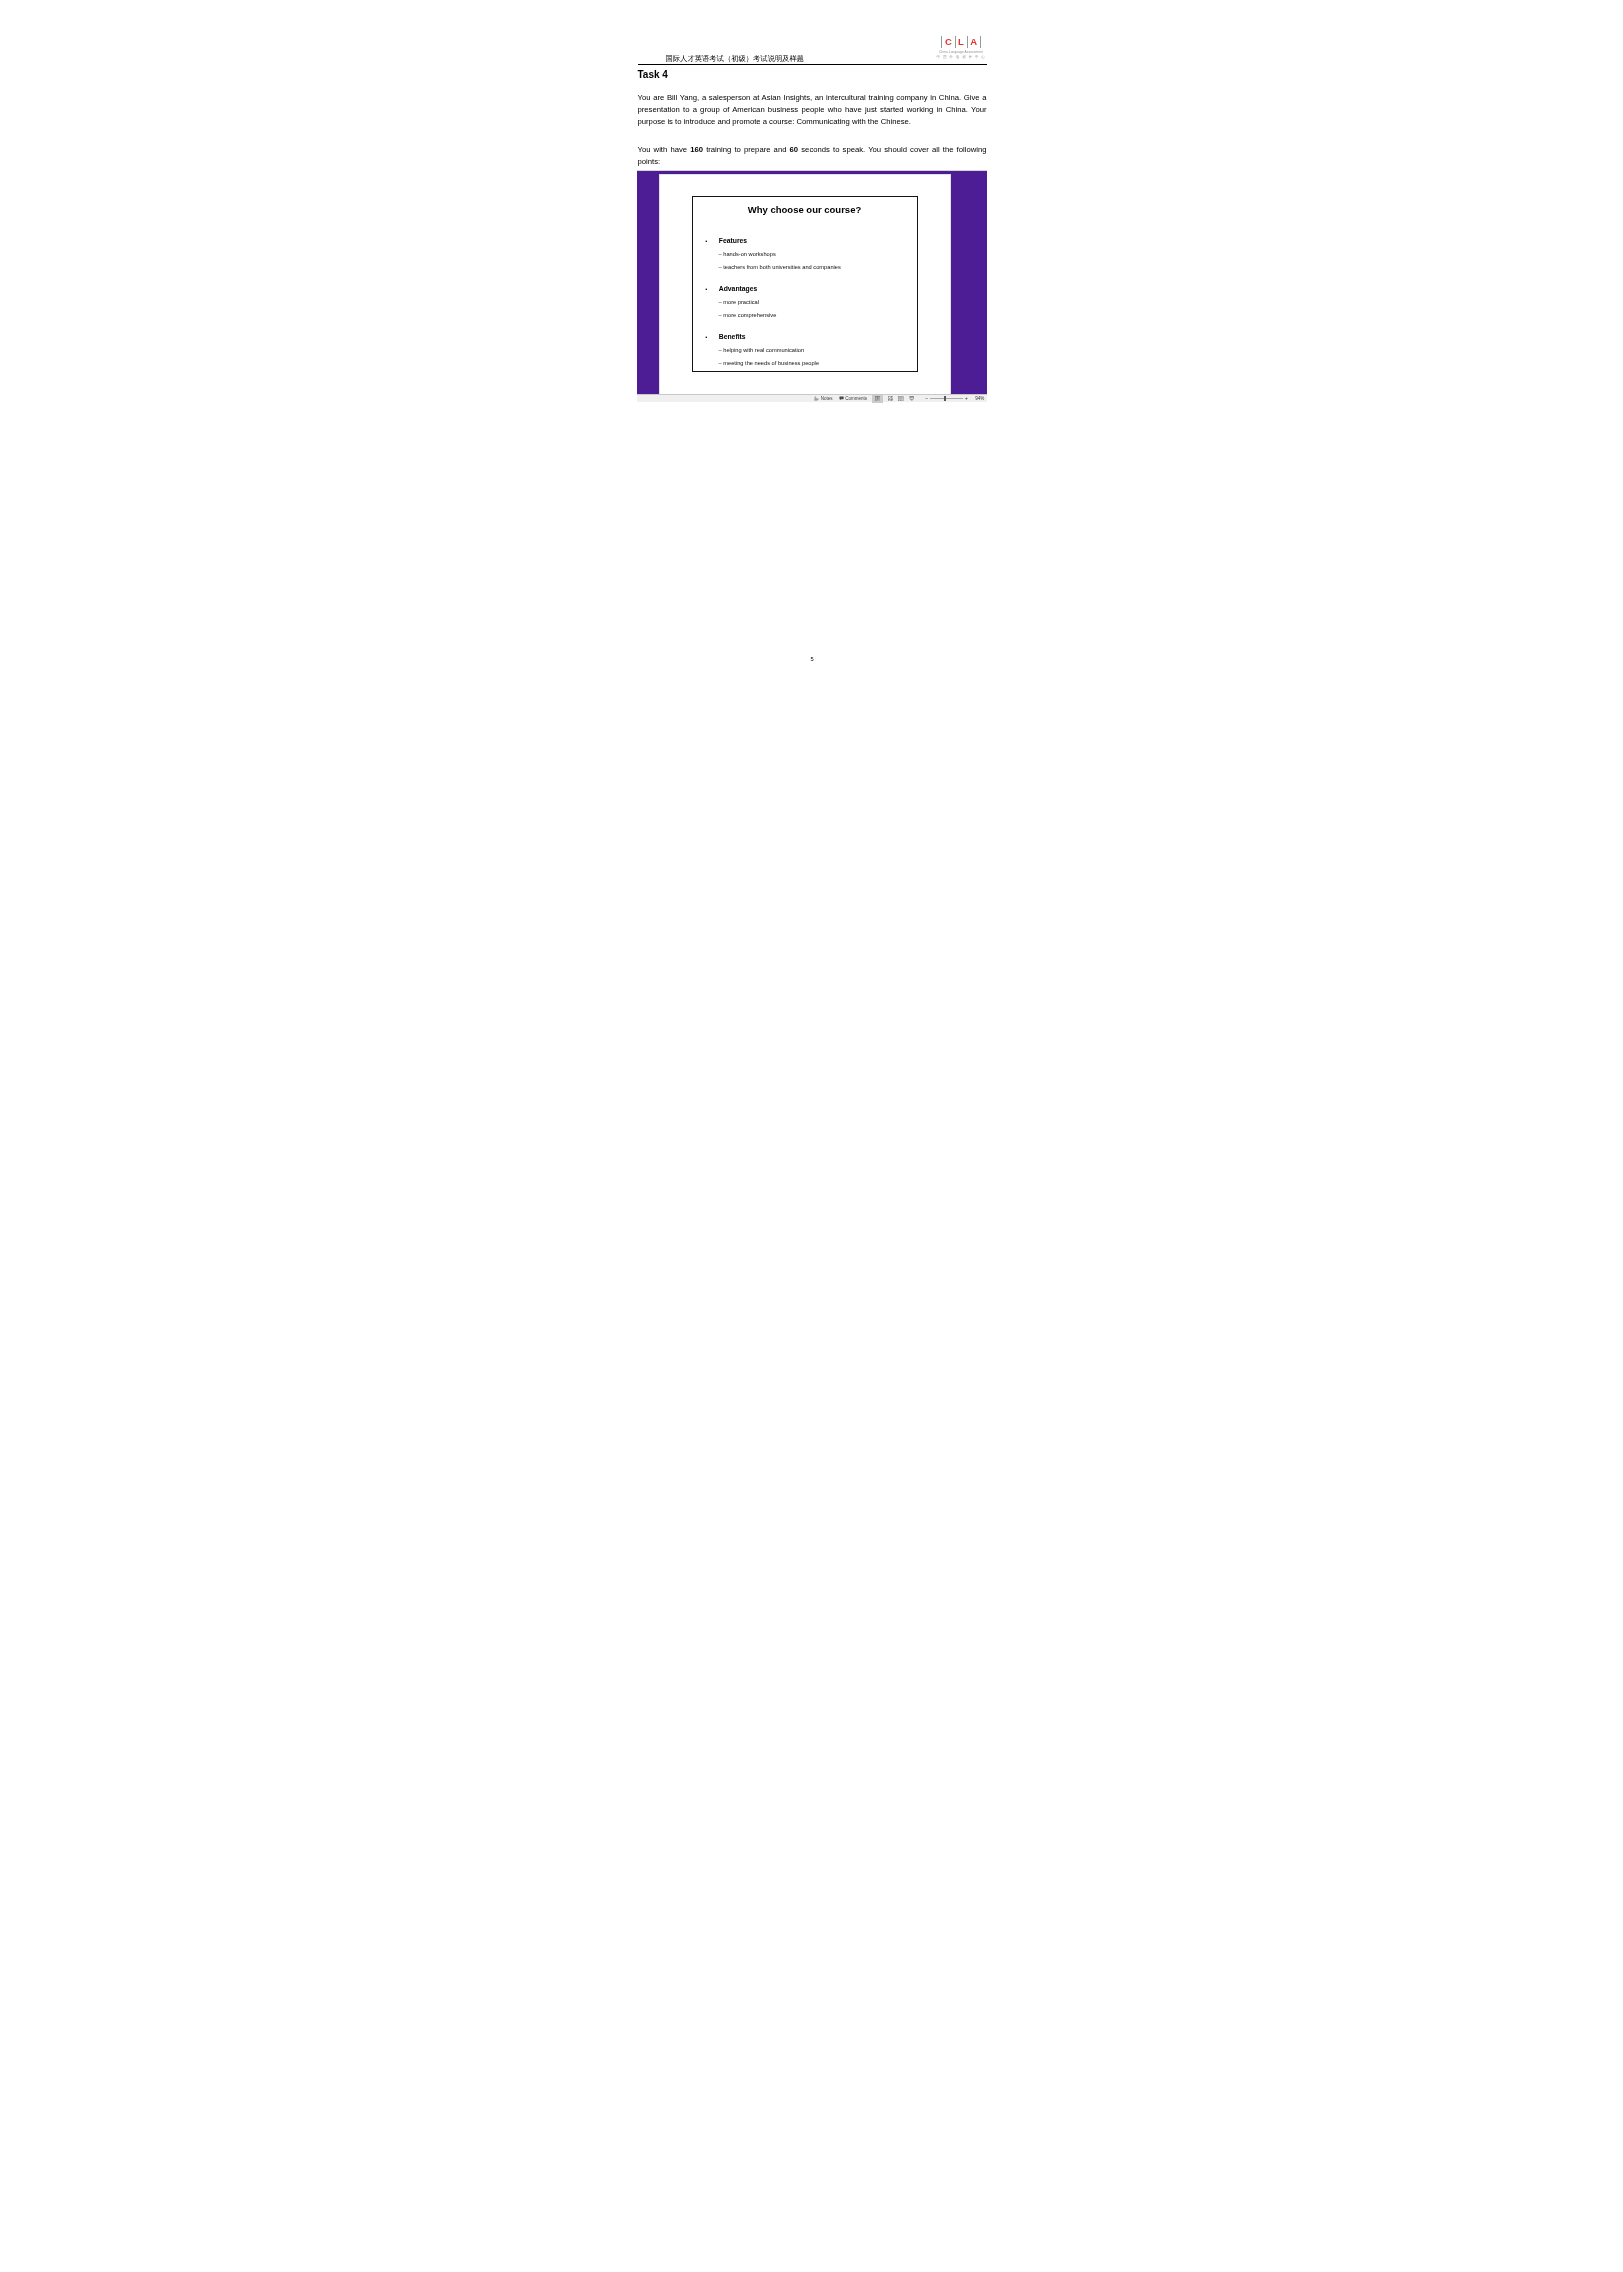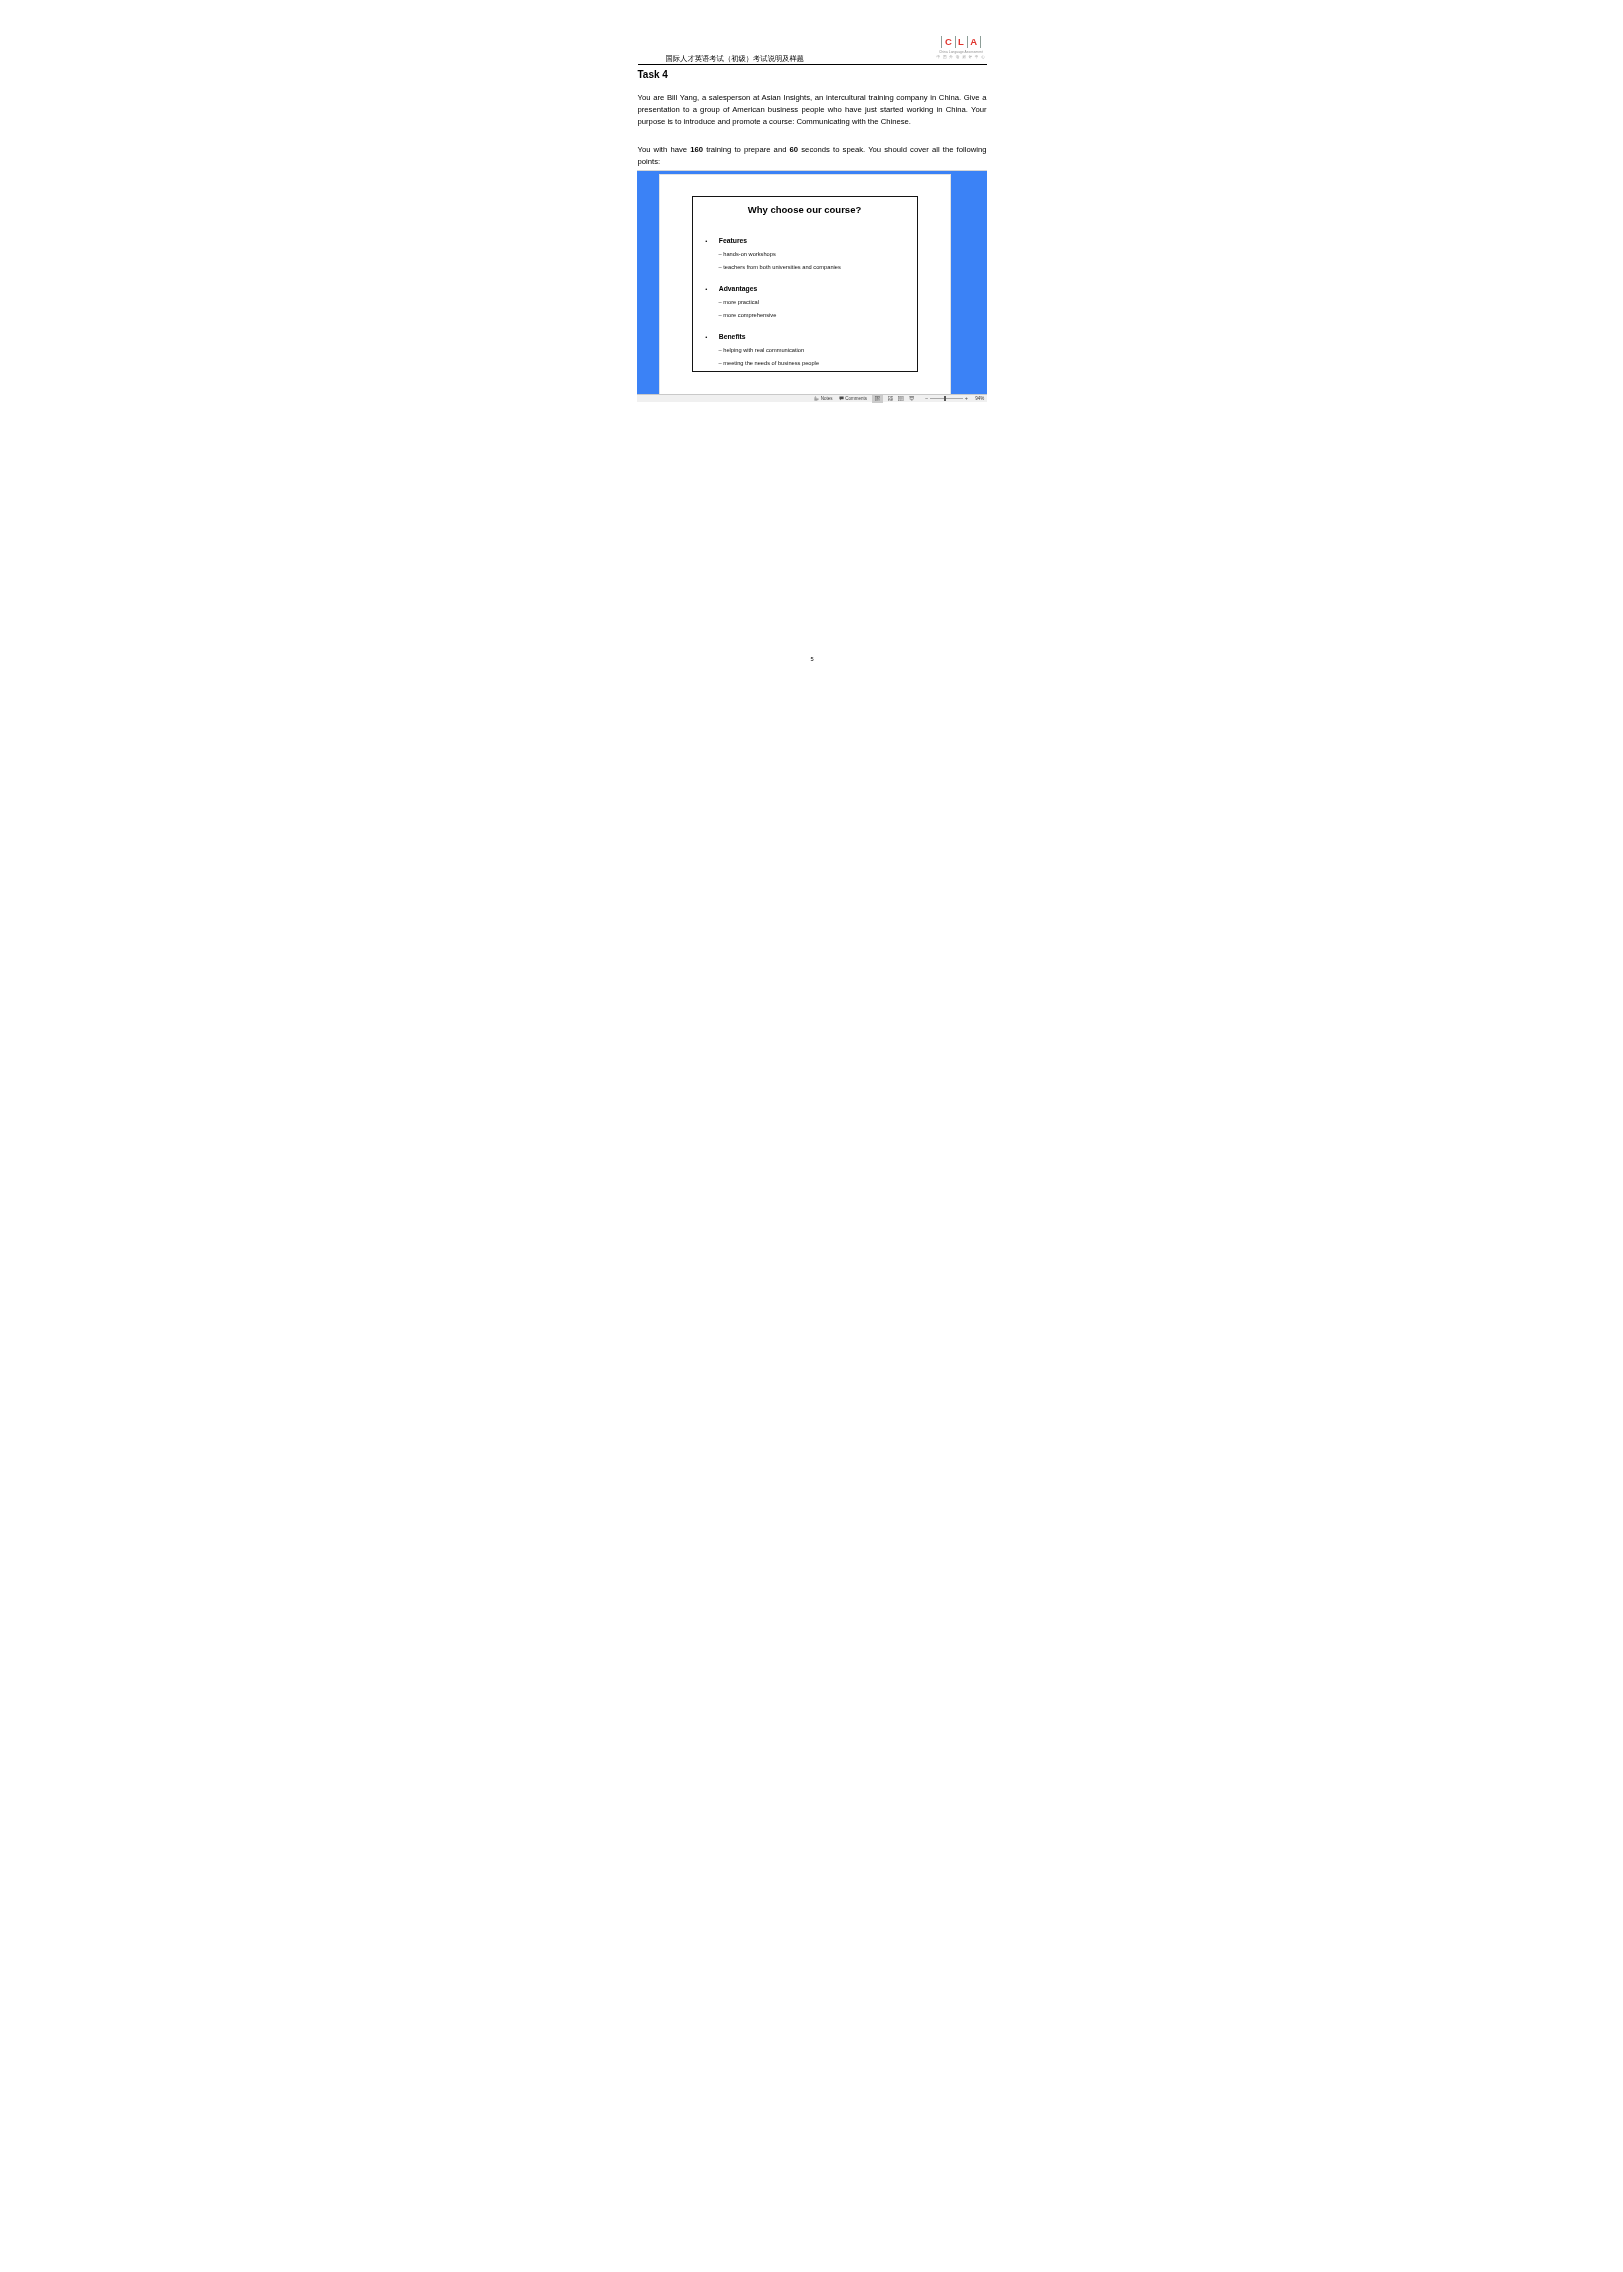--- a/index.html
+++ b/index.html
@@ -27,21 +27,21 @@
   .task-heading { position:absolute; top:69px; left:76px; font-size:10px; font-weight:bold; }
 
   
   .para { position:absolute; left:76px; width:349px; font-size:7.7px; line-height:12px; text-align:justify;margin-top:7px; }
   .para1 { top:85px; }
   .para2 { top:137px; }
 
   
   .ppt {
     position:absolute; top:170px; left:75px; width:350px; height:232px;
-    background:#3b82f6; border-top:0.5px solid #d6d6d6;
+    background:#4c1d95; border-top:0.5px solid #d6d6d6;
   }
   .ppt-canvas {
     position:absolute; top:3.2px; left:22px; width:292px; height:221px;
     background:#ffffff; border:0.5px solid #e2e2e2;
   }
   .slide-box {
     width:226px; height:176px; margin:20.5px auto 0; border:0.9px solid #141414; background:#fff;
   }
   .slide-title { text-align:center; margin-top:7.3px; font-size:9.5px; font-weight:bold; }
   .bullets { margin-top:21.4px; }

